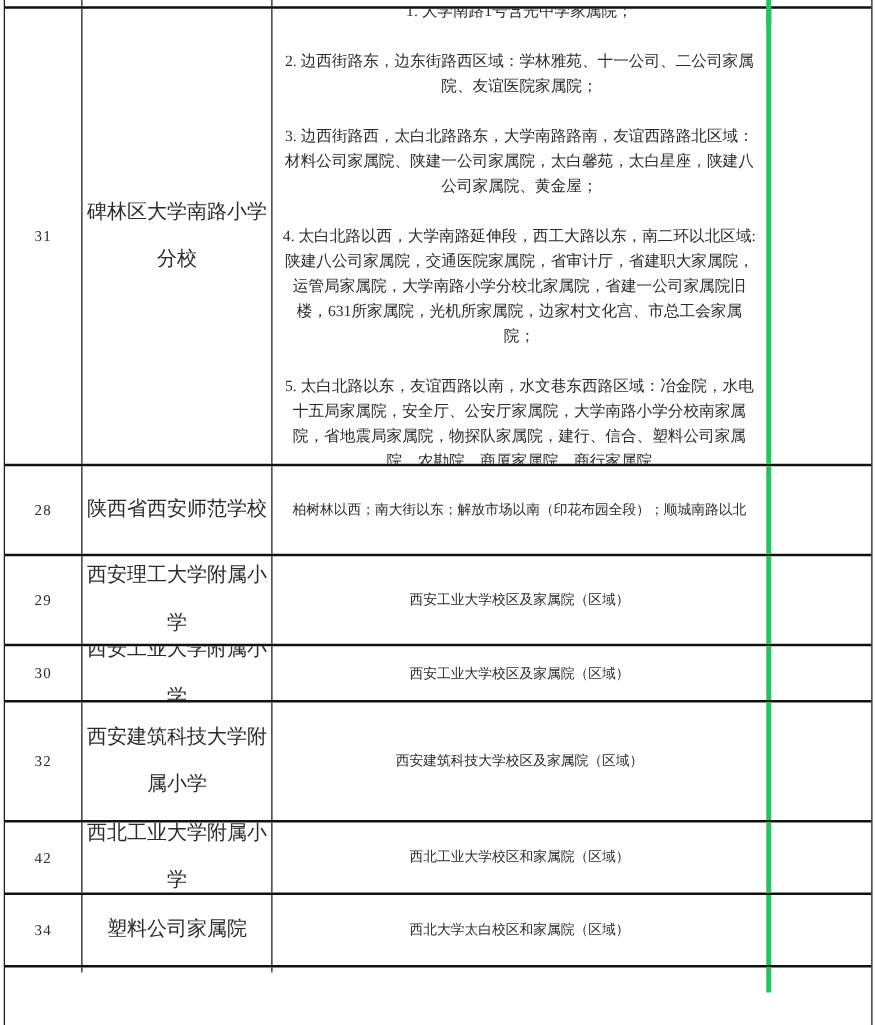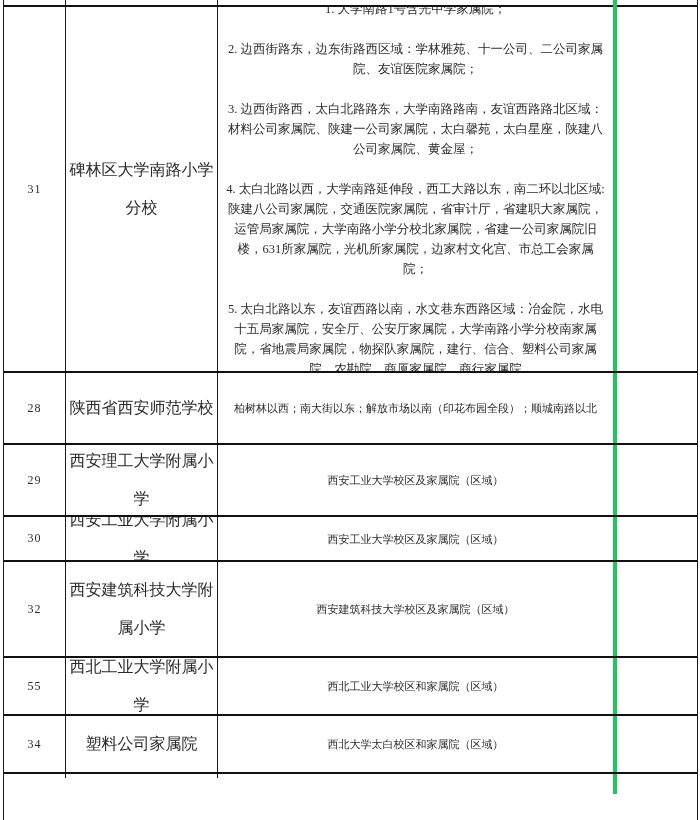--- a/index.html
+++ b/index.html
@@ -128,21 +128,21 @@
 
 
     <div class="row" style="height:96px">
       <div class="cell c-no">32</div>
       <div class="cell c-school">西安建筑科技大学附属小学</div>
       <div class="cell c-district single-line">西安建筑科技大学校区及家属院（区域）</div>
       <div class="cell c-notes"></div>
     </div>
 
     <div class="row" style="height:58px">
-      <div class="cell c-no">55</div>
+      <div class="cell c-no">42</div>
       <div class="cell c-school">西北工业大学附属小学</div>
       <div class="cell c-district single-line">西北工业大学校区和家属院（区域）</div>
       <div class="cell c-notes"></div>
     </div>
 
     <div class="row" style="height:58px">
       <div class="cell c-no">34</div>
       <div class="cell c-school">塑料公司家属院</div>
       <div class="cell c-district single-line">西北大学太白校区和家属院（区域）</div>
       <div class="cell c-notes"></div>

